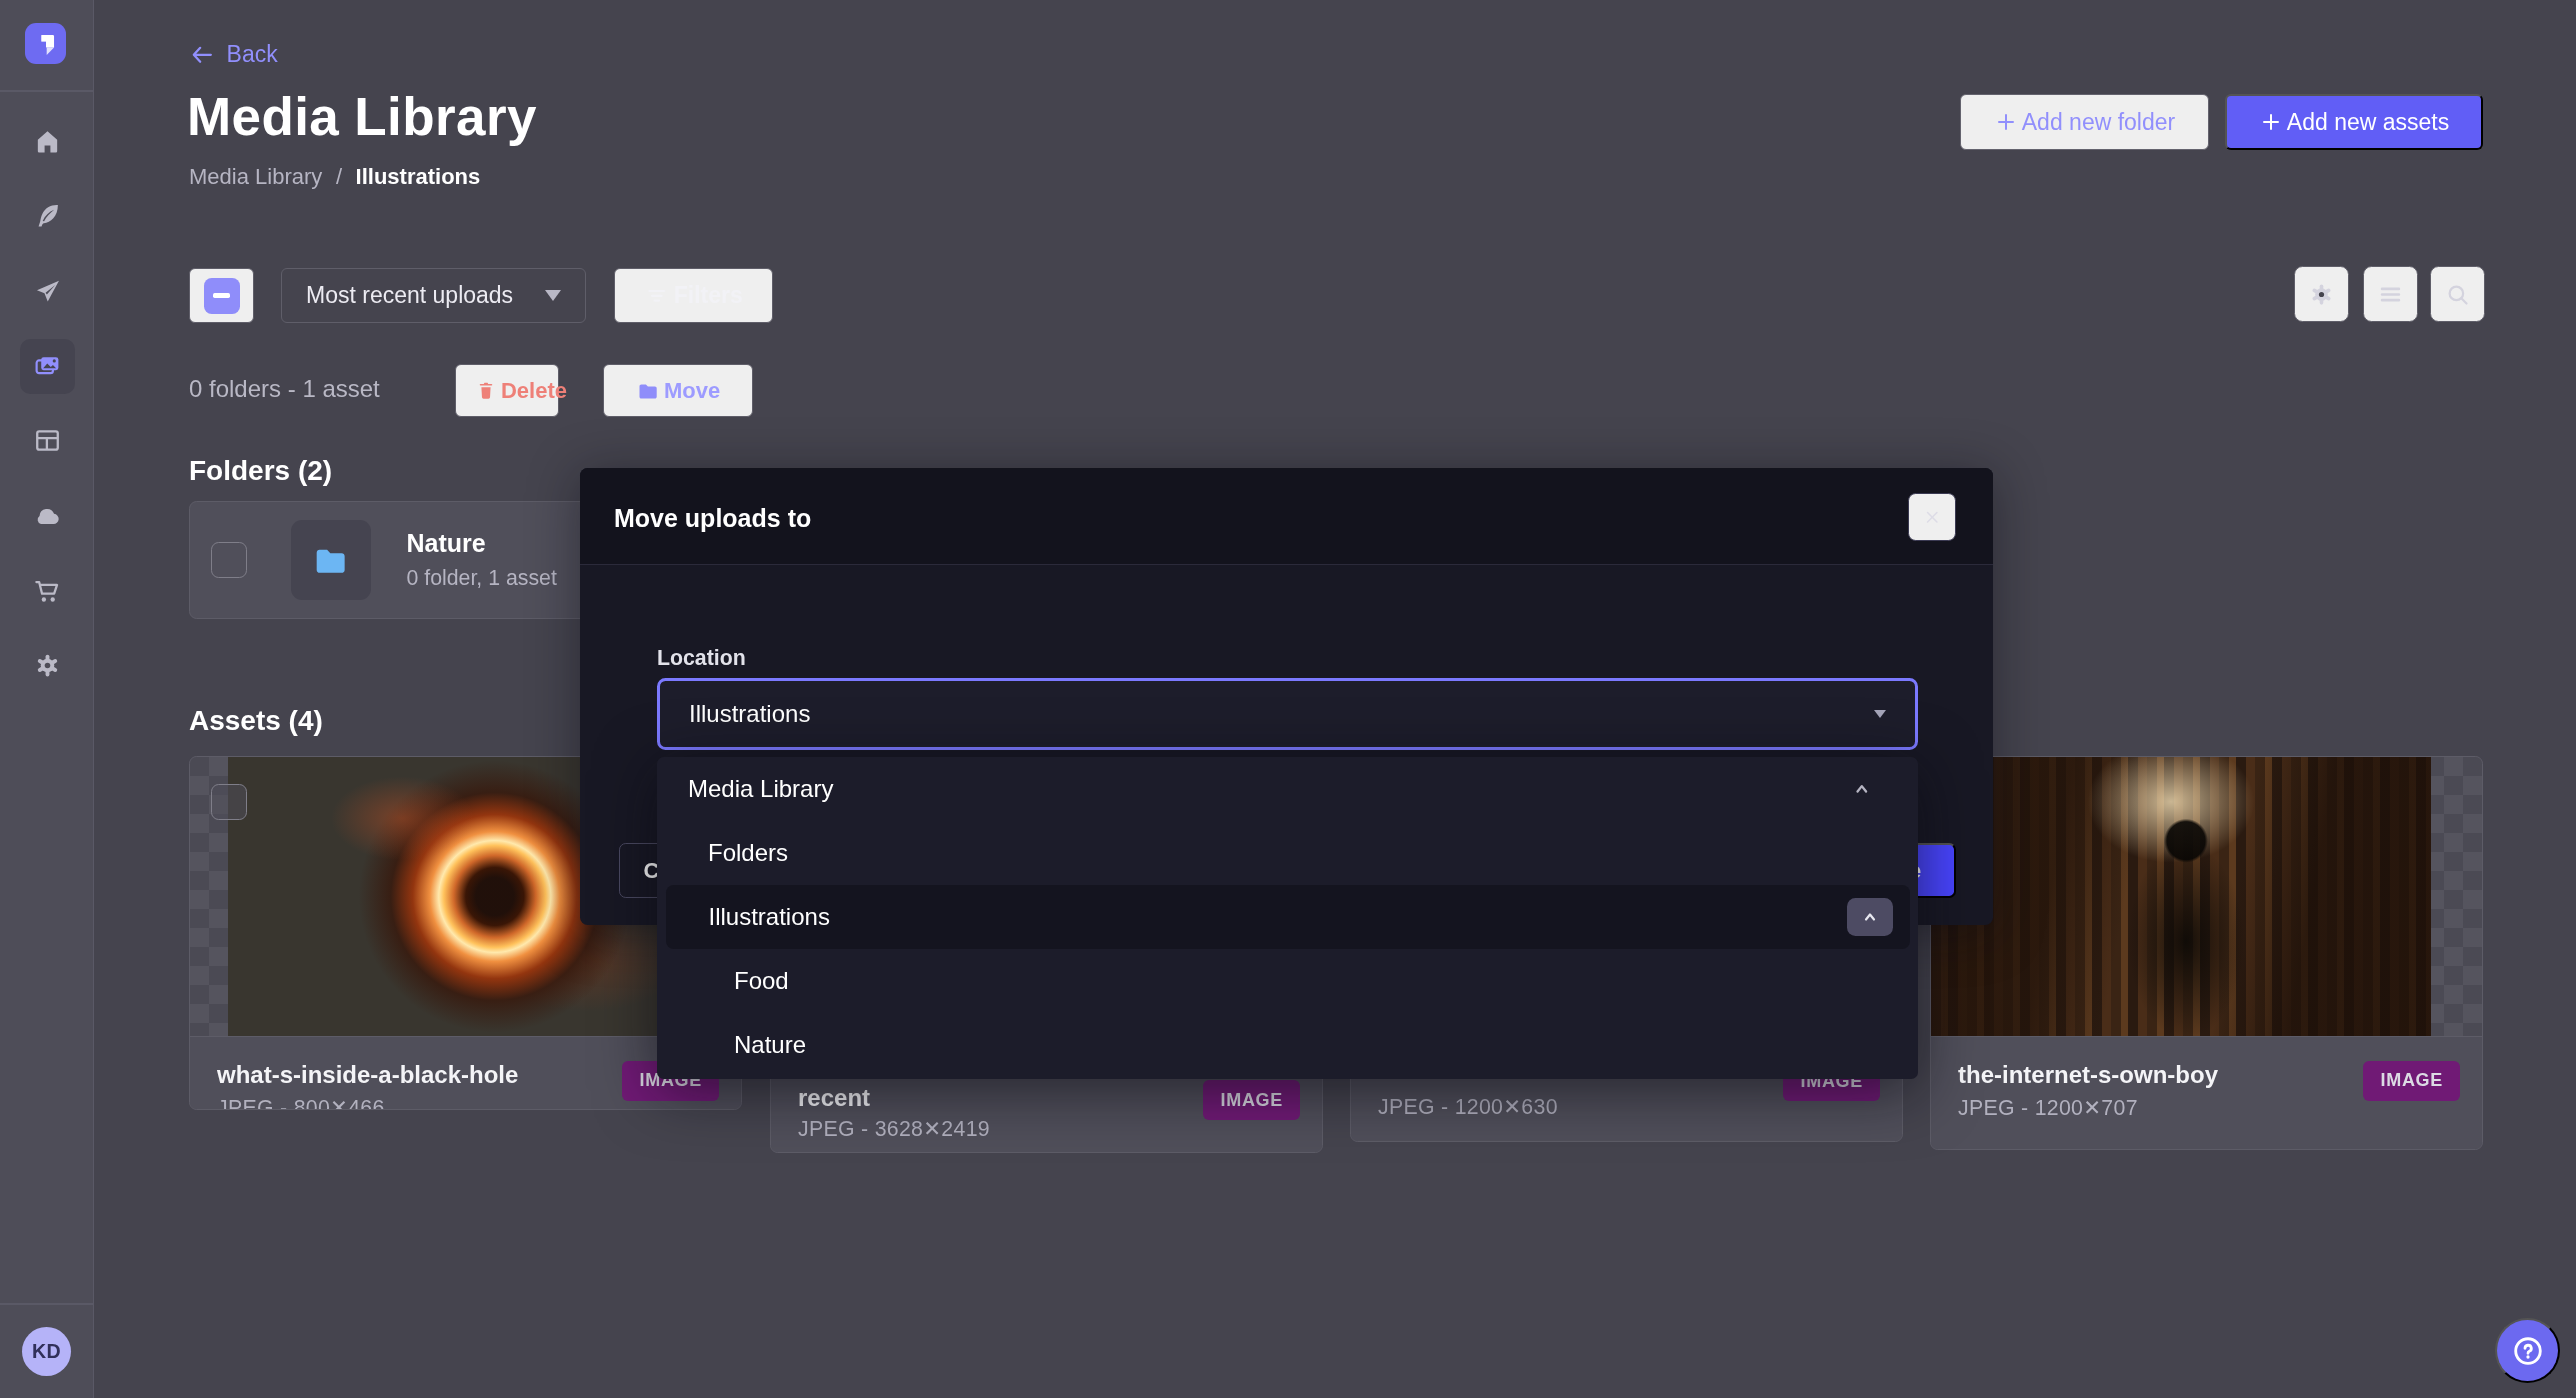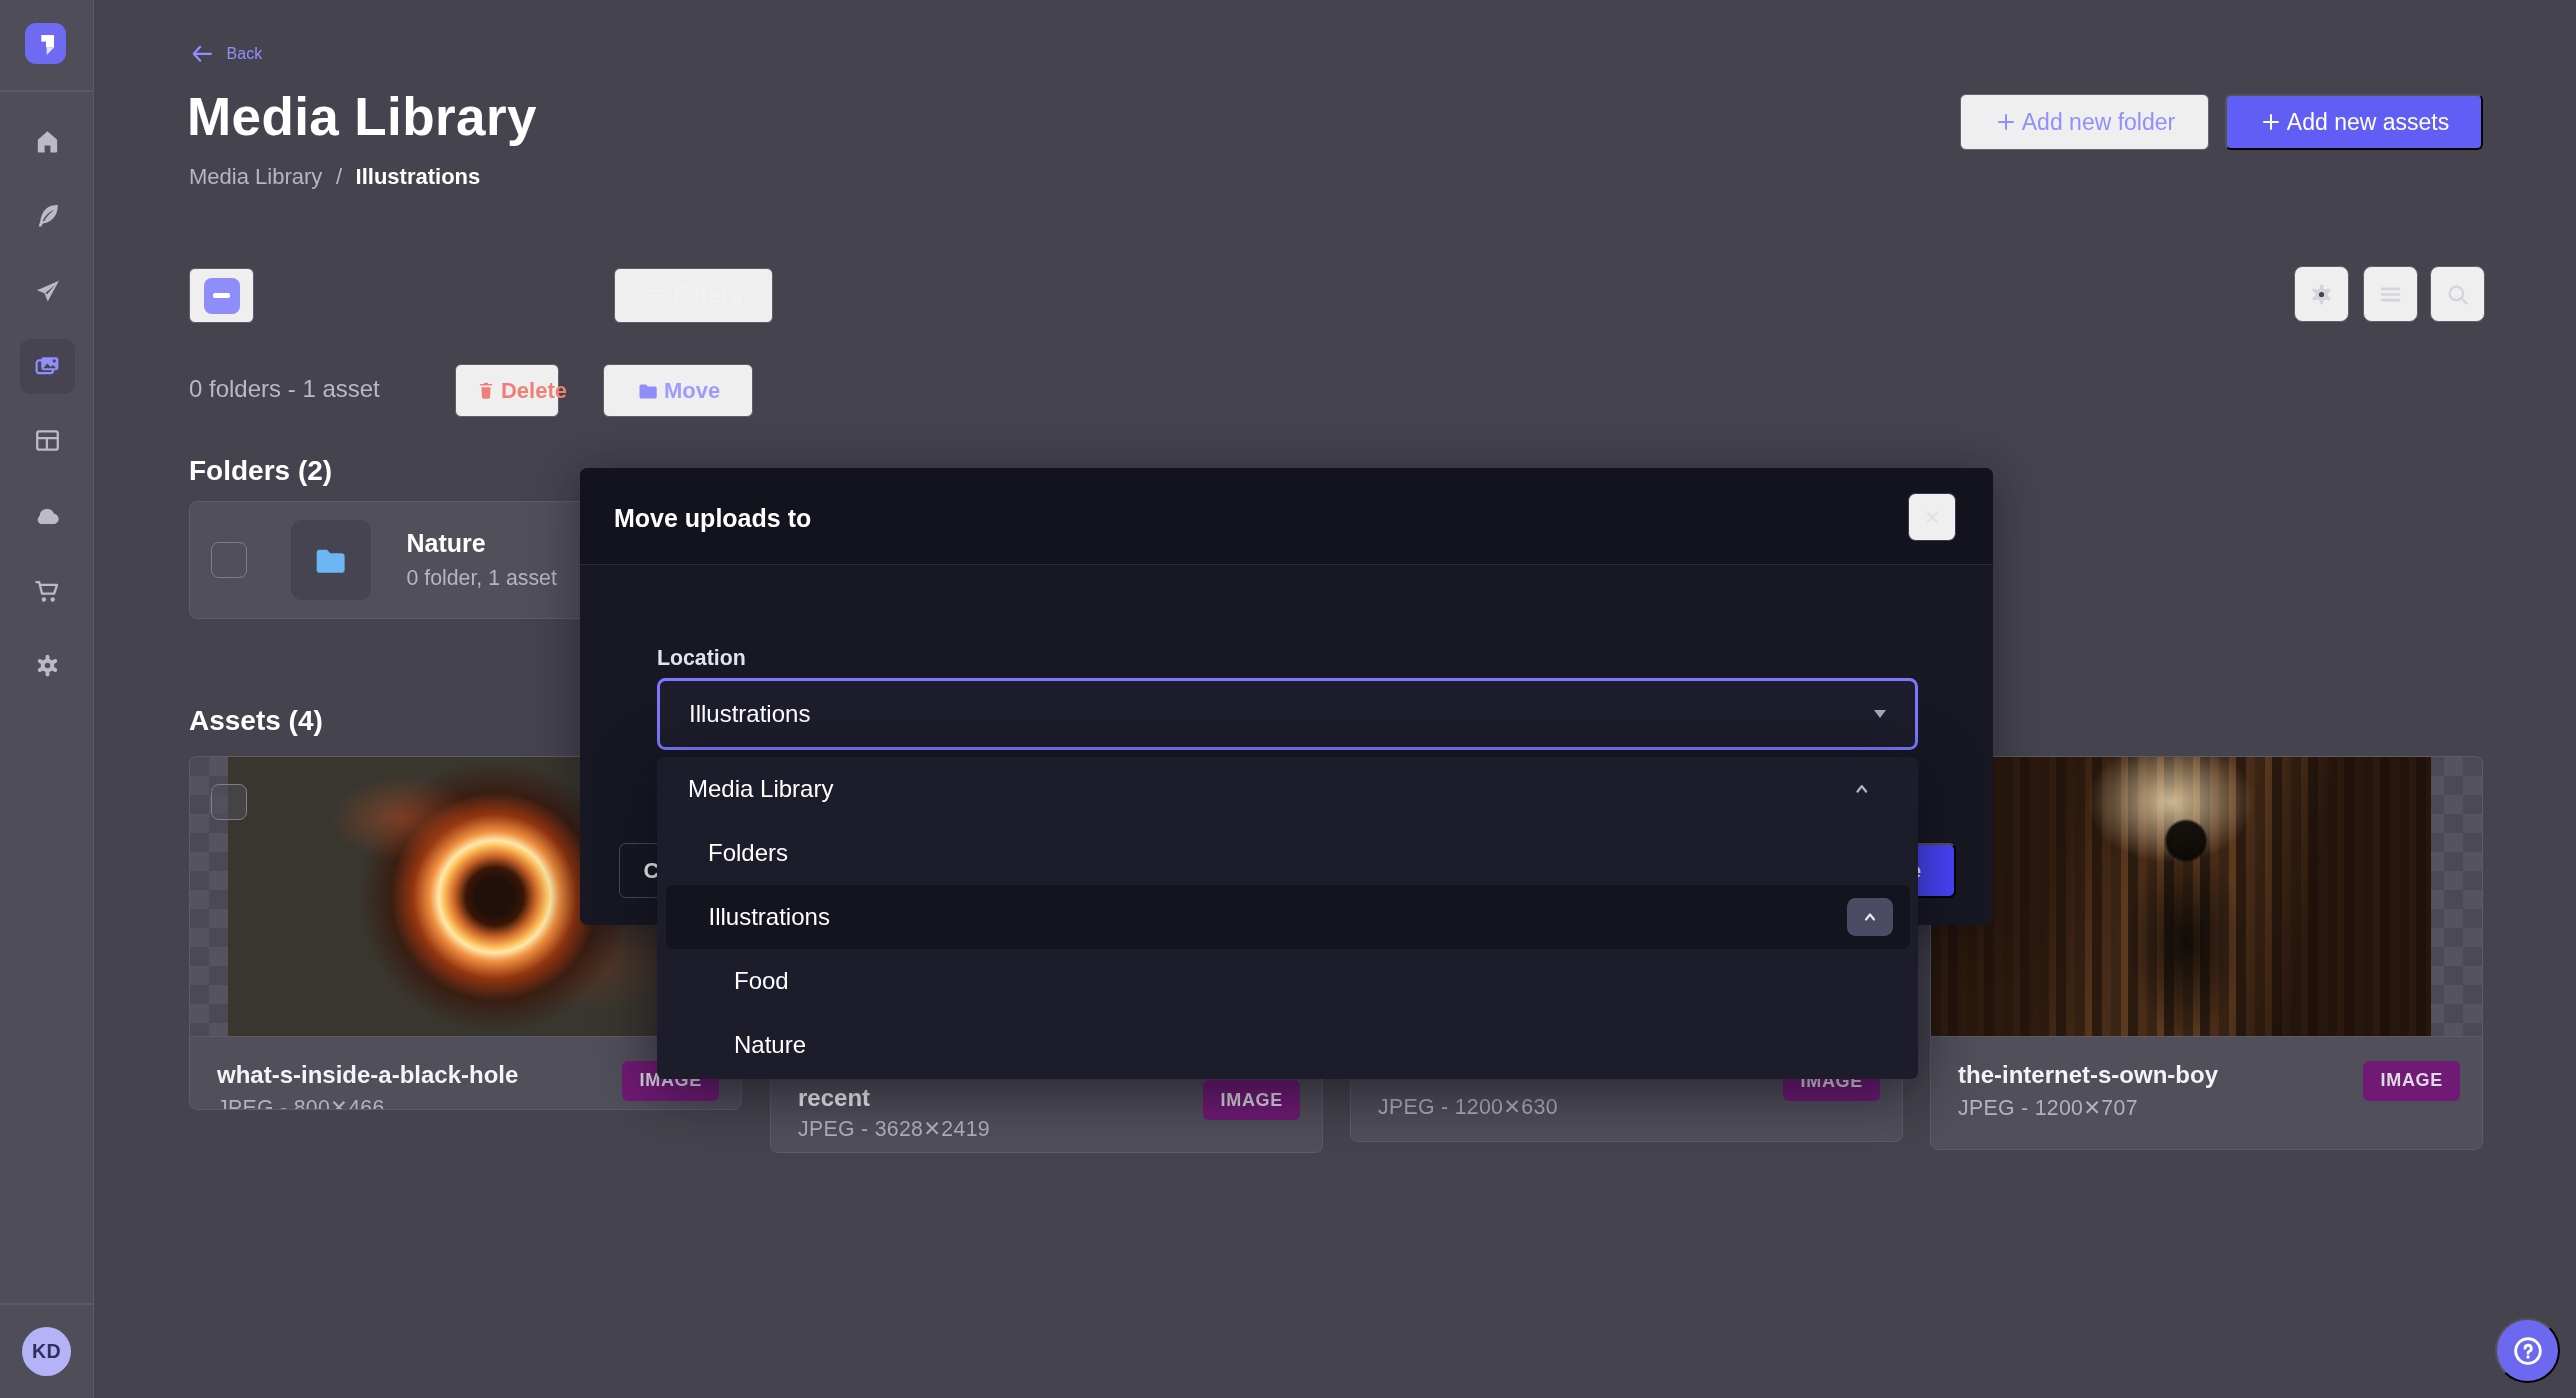--- a/index.html
+++ b/index.html
@@ -19,21 +19,21 @@
   .nav-btn{ position:absolute; left:19.6px; width:55px; height:55px; border-radius:10.2px;
     display:flex; align-items:center; justify-content:center; color:#bbbac7; }
   .nav-btn.active{ background:#454450; color:#918ffc; }
   .nav-btn svg{ width:29px; height:29px; }
   .avatar{ position:absolute; left:22px; top:1327px; width:49px; height:49px; border-radius:50%;
     background:#b5b3f8; color:#31305a; font-weight:bold; font-size:19.6px;
     display:flex; align-items:center; justify-content:center; letter-spacing:0.4px; }
 
   
   .back{ position:absolute; left:189px; top:41px; display:flex; gap:12px; align-items:center;
-    color:#918ffc; font-size:16px; }
+    color:#918ffc; font-size:23px; }
   .back svg{ width:25.6px; height:25.6px; }
   .page-title{ position:absolute; left:187px; top:86px; font-size:53px; font-weight:bold; letter-spacing:0.4px; }
   .crumbs{ position:absolute; left:189px; top:164px; font-size:22px; color:#b6b5c3; display:flex; gap:13.6px; }
   .crumbs .cur{ color:#fff; font-weight:bold; }
   .btn{ display:flex; align-items:center; justify-content:center; gap:4px;
     border-radius:6px; font-size:23px; }
   .btn-add-folder{ position:absolute; left:1960px; top:94px; width:249px; height:56px;
     border:1.7px solid #64636e; color:#918ffc; }
   .btn-add-assets{ position:absolute; left:2225px; top:94px; width:258px; height:56px;
     background:#615ef6; color:#fff; }
@@ -267,20 +267,24 @@
         </svg>
       </span>
     <span>Add new assets</span>
   </button>
 
   <button class="check-btn">
     <span class="cbx-ind">
         <i></i>
       </span>
   </button>
+  <div class="sort-select">
+    <span>Most recent uploads</span>
+    <span class="caret"></span>
+  </div>
   <button class="btn btn-filters">
     <span>
         <svg viewBox="0 0 24 24" width="25.6" height="25.6">
           <path fill="none" stroke="currentColor" stroke-width="2.1" stroke-linecap="round" d="M5 7.5h14M7.5 12h9M10 16.5h4"></path>
         </svg>
       </span>
     <span>Filters</span>
   </button>
   <button class="icon-sq" style="left:2294px">
     <span>

